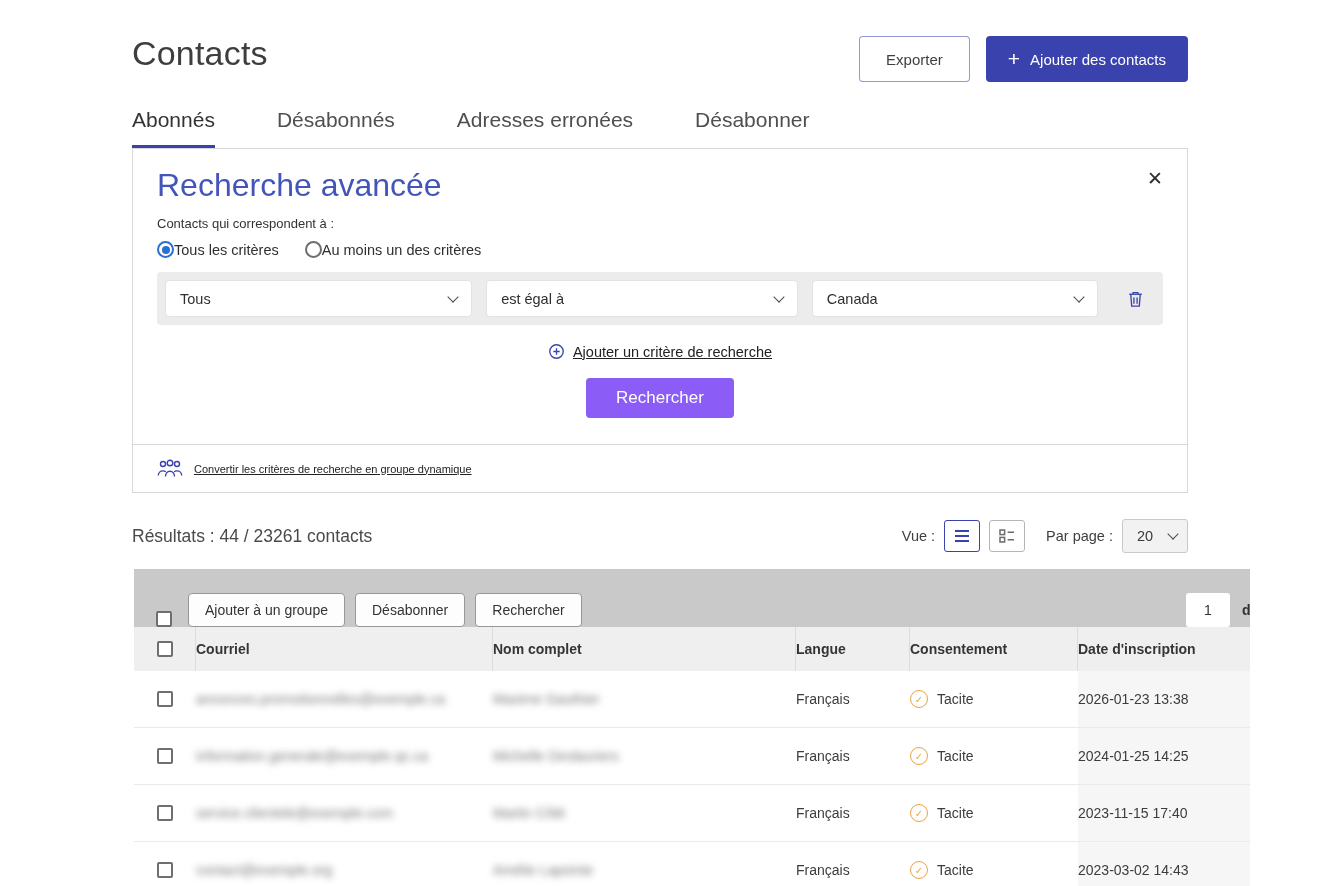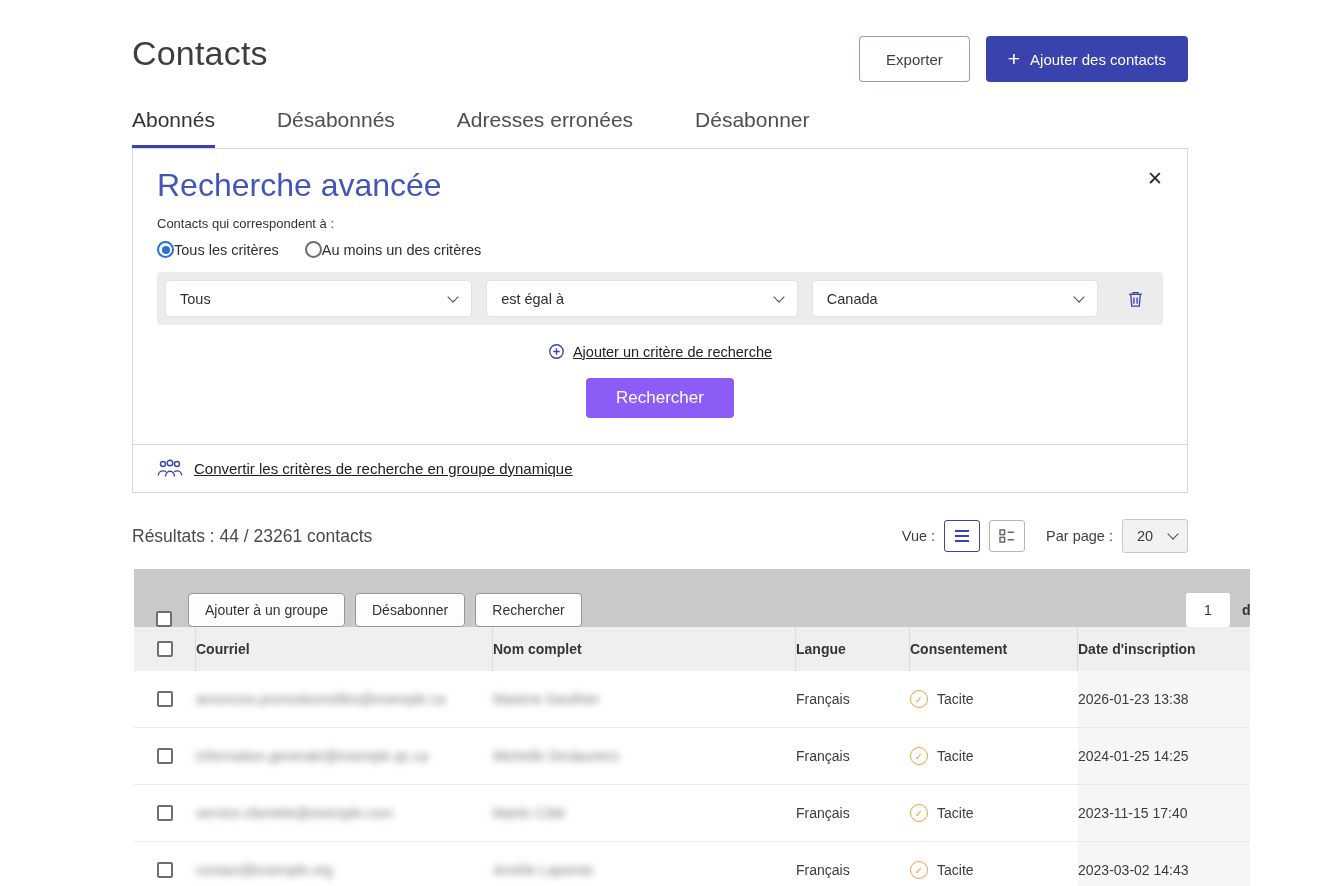--- a/index.html
+++ b/index.html
@@ -44,21 +44,21 @@
   .trash { margin-right:10px; cursor:pointer; display:flex; }
 
   .add-crit { margin-top:18px; display:flex; justify-content:center; }
   .add-crit-inner { display:flex; align-items:center; gap:8px; cursor:pointer; }
   .add-crit-inner a { font-size:14.5px; color:#222; }
   .btn-search-wrap { margin-top:18px; display:flex; justify-content:center; }
   .btn-search { padding:10px 30px; background:#8b5cf6; color:#fff; border:none; border-radius:4px;
     font-size:17px; cursor:pointer; font-family:inherit; }
 
   .card-foot { border-top:1px solid #d8d8d8; padding:14px 24px; display:flex; align-items:center; gap:11px; }
-  .card-foot a { font-size:15px; color:#222; }
+  .card-foot a { font-size:11px; color:#222; }
 
   
   .results-bar { margin:26px 62px 0 60px; display:flex; align-items:center; justify-content:space-between; }
   .results-text { font-size:17.5px; color:#4a4a4a; }
   .view-controls { display:flex; align-items:center; gap:9px; }
   .view-label, .perpage-label { font-size:14.5px; color:#3f3f3f; }
   .icon-btn { width:36px; height:32px; border-radius:3px; background:#fff; display:flex; align-items:center;
     justify-content:center; cursor:pointer; border:1px solid #b5b5b5; }
   .icon-btn.active { border:1.5px solid #3a43ad; }
   .perpage-label { margin-left:12px; }

